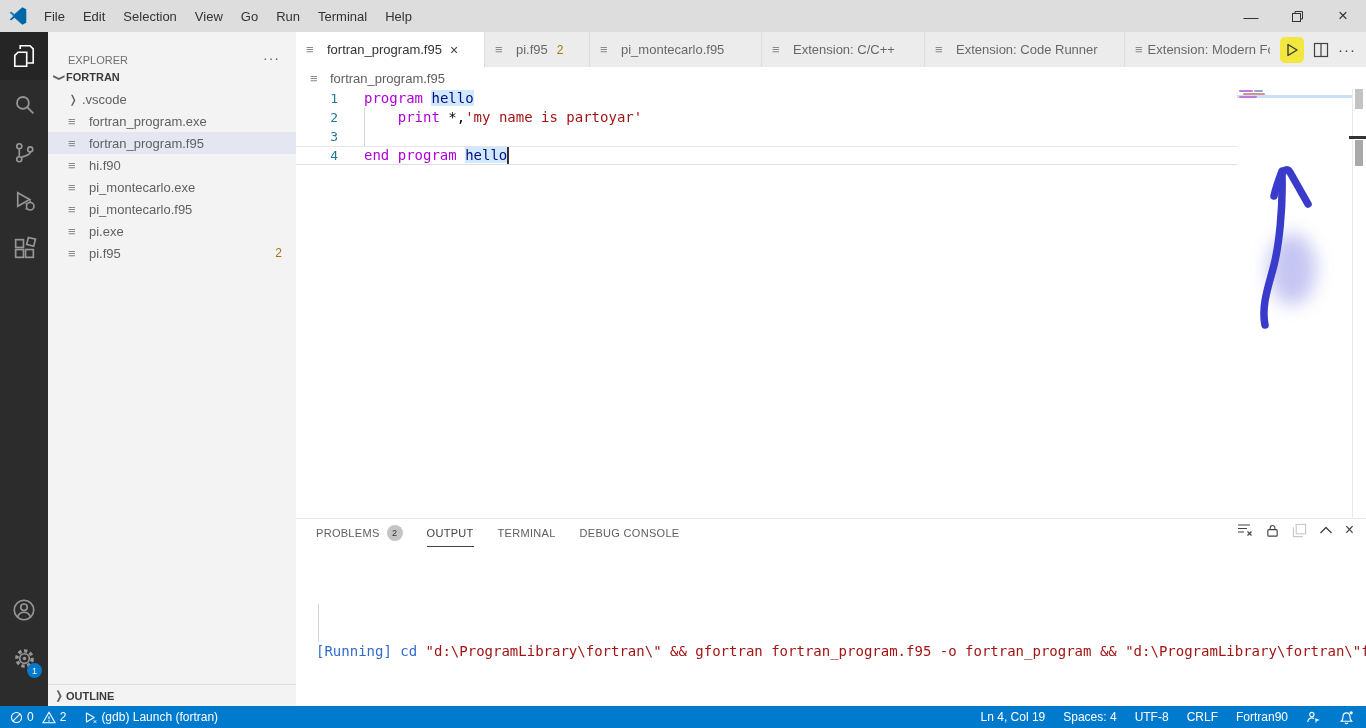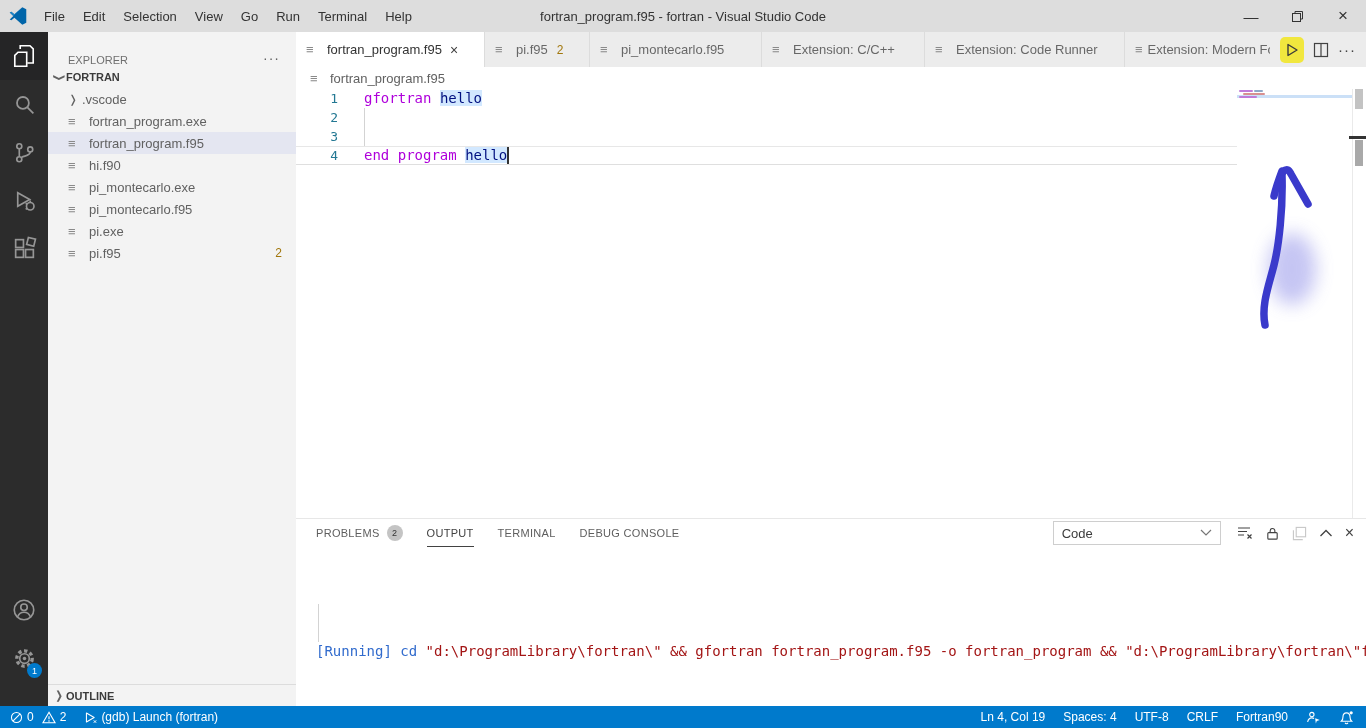--- a/index.html
+++ b/index.html
@@ -110,21 +110,20 @@
         </svg>
     </span>
     <span class="menu-item">File</span>
     <span class="menu-item">Edit</span>
     <span class="menu-item">Selection</span>
     <span class="menu-item">View</span>
     <span class="menu-item">Go</span>
     <span class="menu-item">Run</span>
     <span class="menu-item">Terminal</span>
     <span class="menu-item">Help</span>
-    <span class="title-center">fortran_program.f95 - fortran - Visual Studio Code</span>
     <div class="win-controls">
       <span class="win-btn">—</span>
       <span class="win-btn">
         <svg width="11" height="11" viewBox="0 0 11 11">
             <path d="M3 2.5V.5h7.5V8H8.5" fill="none" stroke="#333"></path>
             <rect x=".5" y="2.5" width="8" height="8" fill="none" stroke="#333"></rect>
           </svg>
       </span>
       <span class="win-btn" style="font-size:17px;">×</span>
     </div>
@@ -283,24 +282,25 @@
       <span class="file-icon">≡</span>
       <span>fortran_program.f95</span>
     </div>
 
     <div class="editor">
       <div class="current-line"></div>
       <div class="indent-guide"></div>
 
       <div class="code-line" style="top:0;">
         <span class="lnum">1</span>
-        <span class="lcode"><span class="kw">gfortran</span><span> </span><span class="id hl">hello</span></span>
+        <span class="lcode"><span class="kw">program</span><span> </span><span class="id hl">hello</span></span>
       </div>
       <div class="code-line" style="top:19px;">
         <span class="lnum">2</span>
+        <span class="lcode"><span>    </span><span class="kw">print</span><span> *,</span><span class="str">'my name is partoyar'</span></span>
       </div>
       <div class="code-line" style="top:38px;">
         <span class="lnum">3</span>
       </div>
       <div class="code-line" style="top:57px;">
         <span class="lnum">4</span>
         <span class="lcode"><span class="kw">end program</span><span> </span><span class="id hl">hello</span></span>
       </div>
       <div class="cursor"></div>
 
@@ -342,26 +342,20 @@
         <div class="panel-tab active">
           <span>OUTPUT</span>
         </div>
         <div class="panel-tab">
           <span>TERMINAL</span>
         </div>
         <div class="panel-tab">
           <span>DEBUG CONSOLE</span>
         </div>
         <div class="panel-controls">
-          <div class="channel-select">
-            <span>Code</span>
-            <svg width="12" height="8" viewBox="0 0 12 8">
-                <path d="M1 1l5 5 5-5" fill="none" stroke="#767676" stroke-width="1.2"></path>
-              </svg>
-          </div>
           <span class="pc-icon">
             <svg width="16" height="14" viewBox="0 0 16 14" stroke="#424242" stroke-width="1.2">
                 <path d="M1 2h12M1 5.5h9M1 9h6" fill="none"></path>
                 <path d="M10.5 8.5l4 4M14.5 8.5l-4 4" fill="none"></path>
               </svg>
           </span>
           <span class="pc-icon">
             <svg width="15" height="15" viewBox="0 0 16 16" fill="none" stroke="#424242" stroke-width="1.2">
                 <rect x="3" y="7" width="10" height="7" rx="1"></rect>
                 <path d="M5.5 7V5.2a2.5 2.5 0 0 1 5 0V7"></path>

